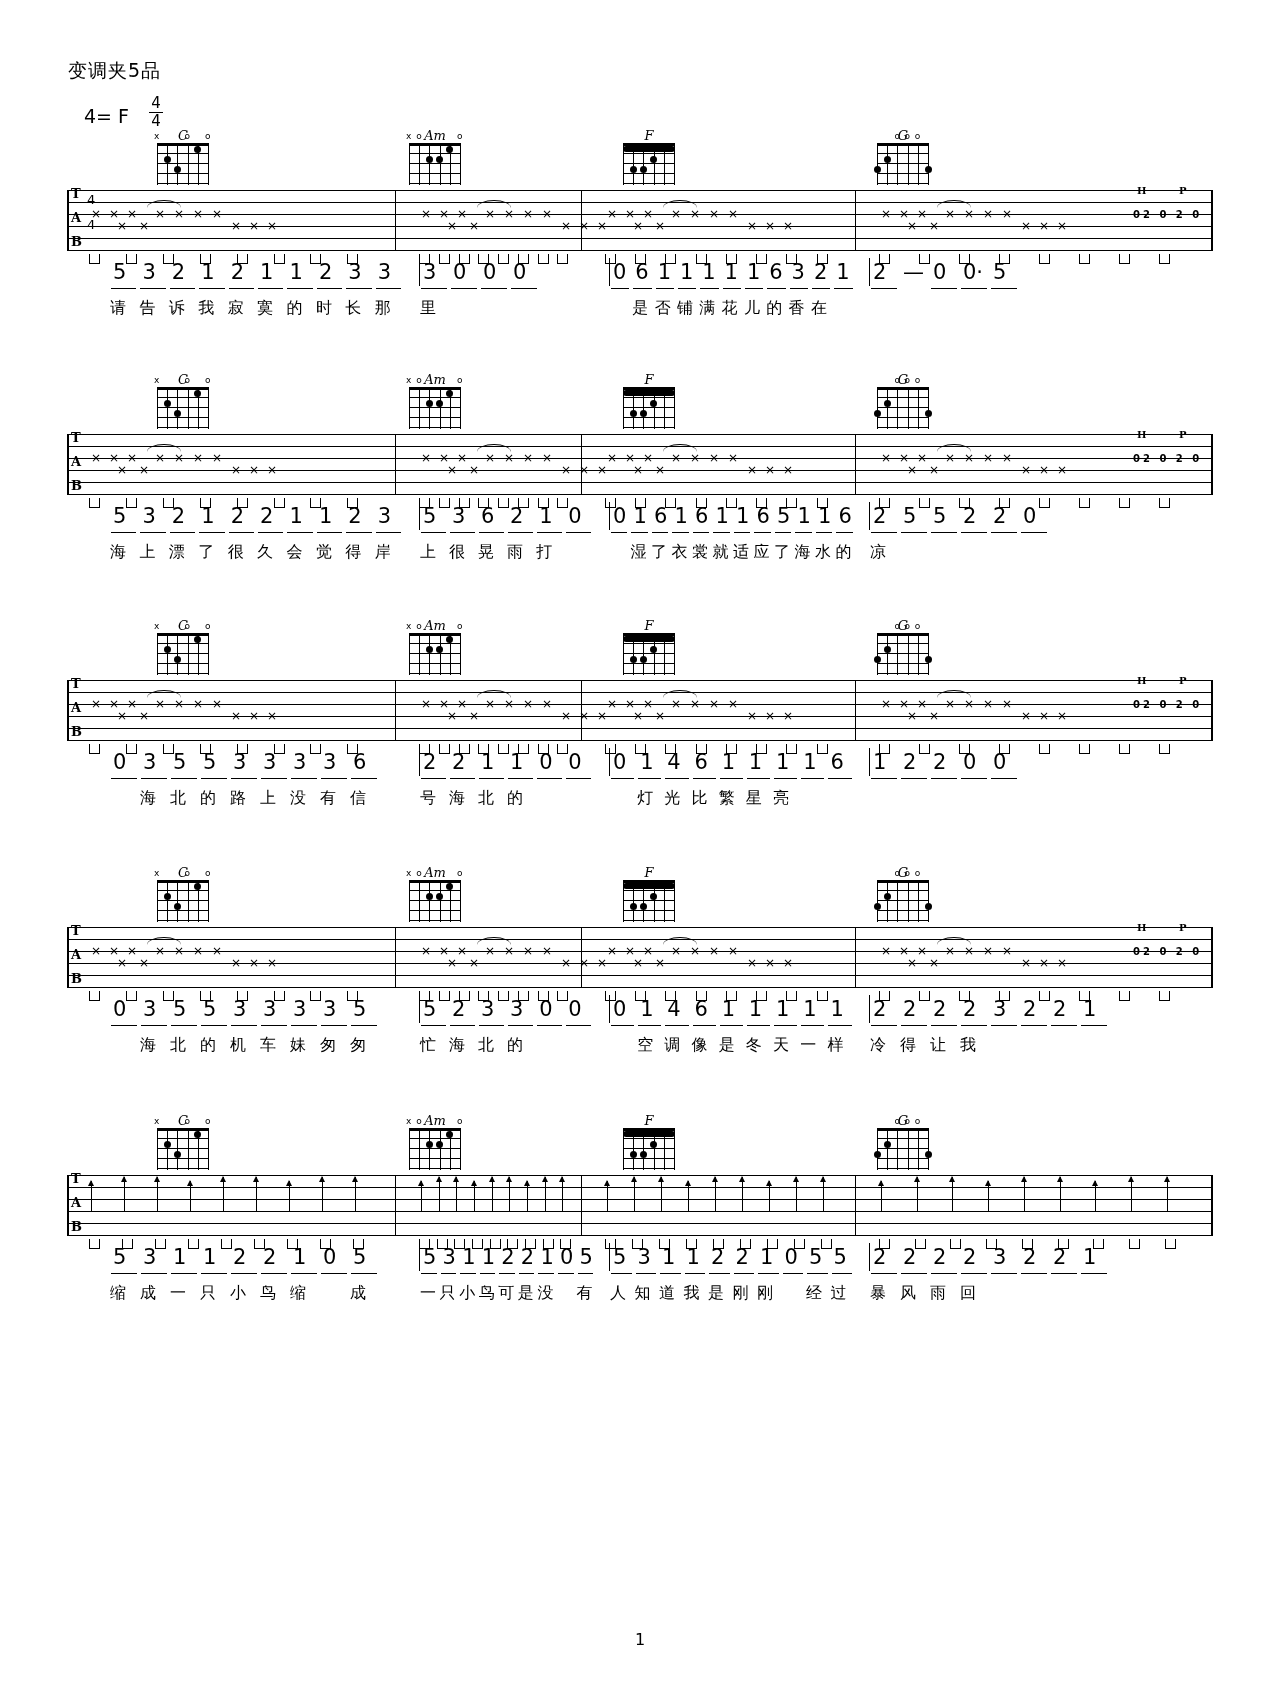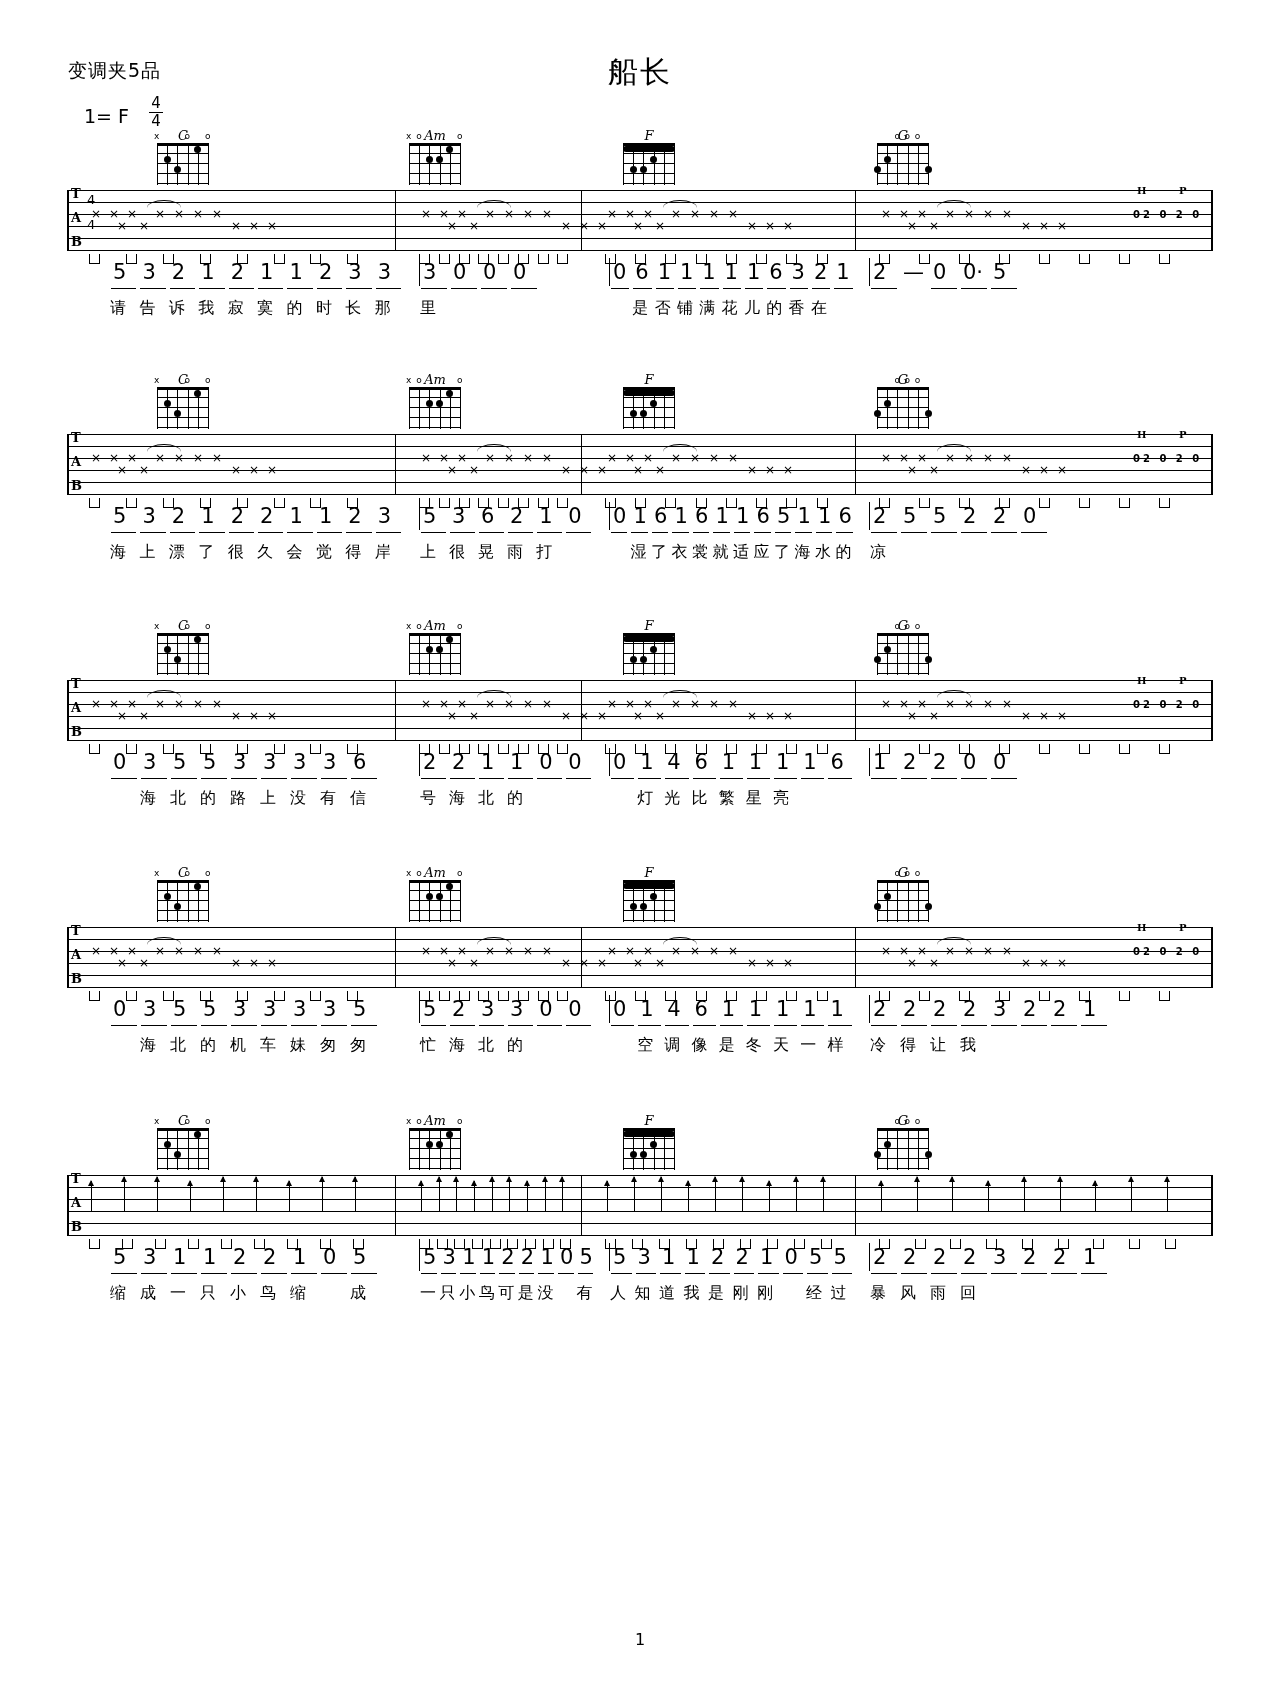--- a/index.html
+++ b/index.html
@@ -56,28 +56,27 @@
   .und{position:absolute;height:1.3px;background:#000;}
   .mbar{position:absolute;width:1.4px;background:#000;}
 </style>
 </head>
 <body>
 
 <div class="page">
 
   <div class="capo">变调夹5品</div>
   <div class="keysig">
-    <span>1= F</span>
+    <span>4= F</span>
     <span class="frac">
       <span class="n">4</span>
       <span class="bar"></span>
       <span class="d">4</span>
     </span>
   </div>
-  <div class="title">船长</div>
   <div class="pagenum">1</div>
 
   <div id="systems-root">
       <div class="system" style="top:128px;">
         <div class="chordrow">
           <div class="chord" style="left:152px;top:0px;">
             <div class="cname">C</div>
             <div class="grid">
               <div class="nut"></div>
               <div class="vline" style="left:0px;"></div>

